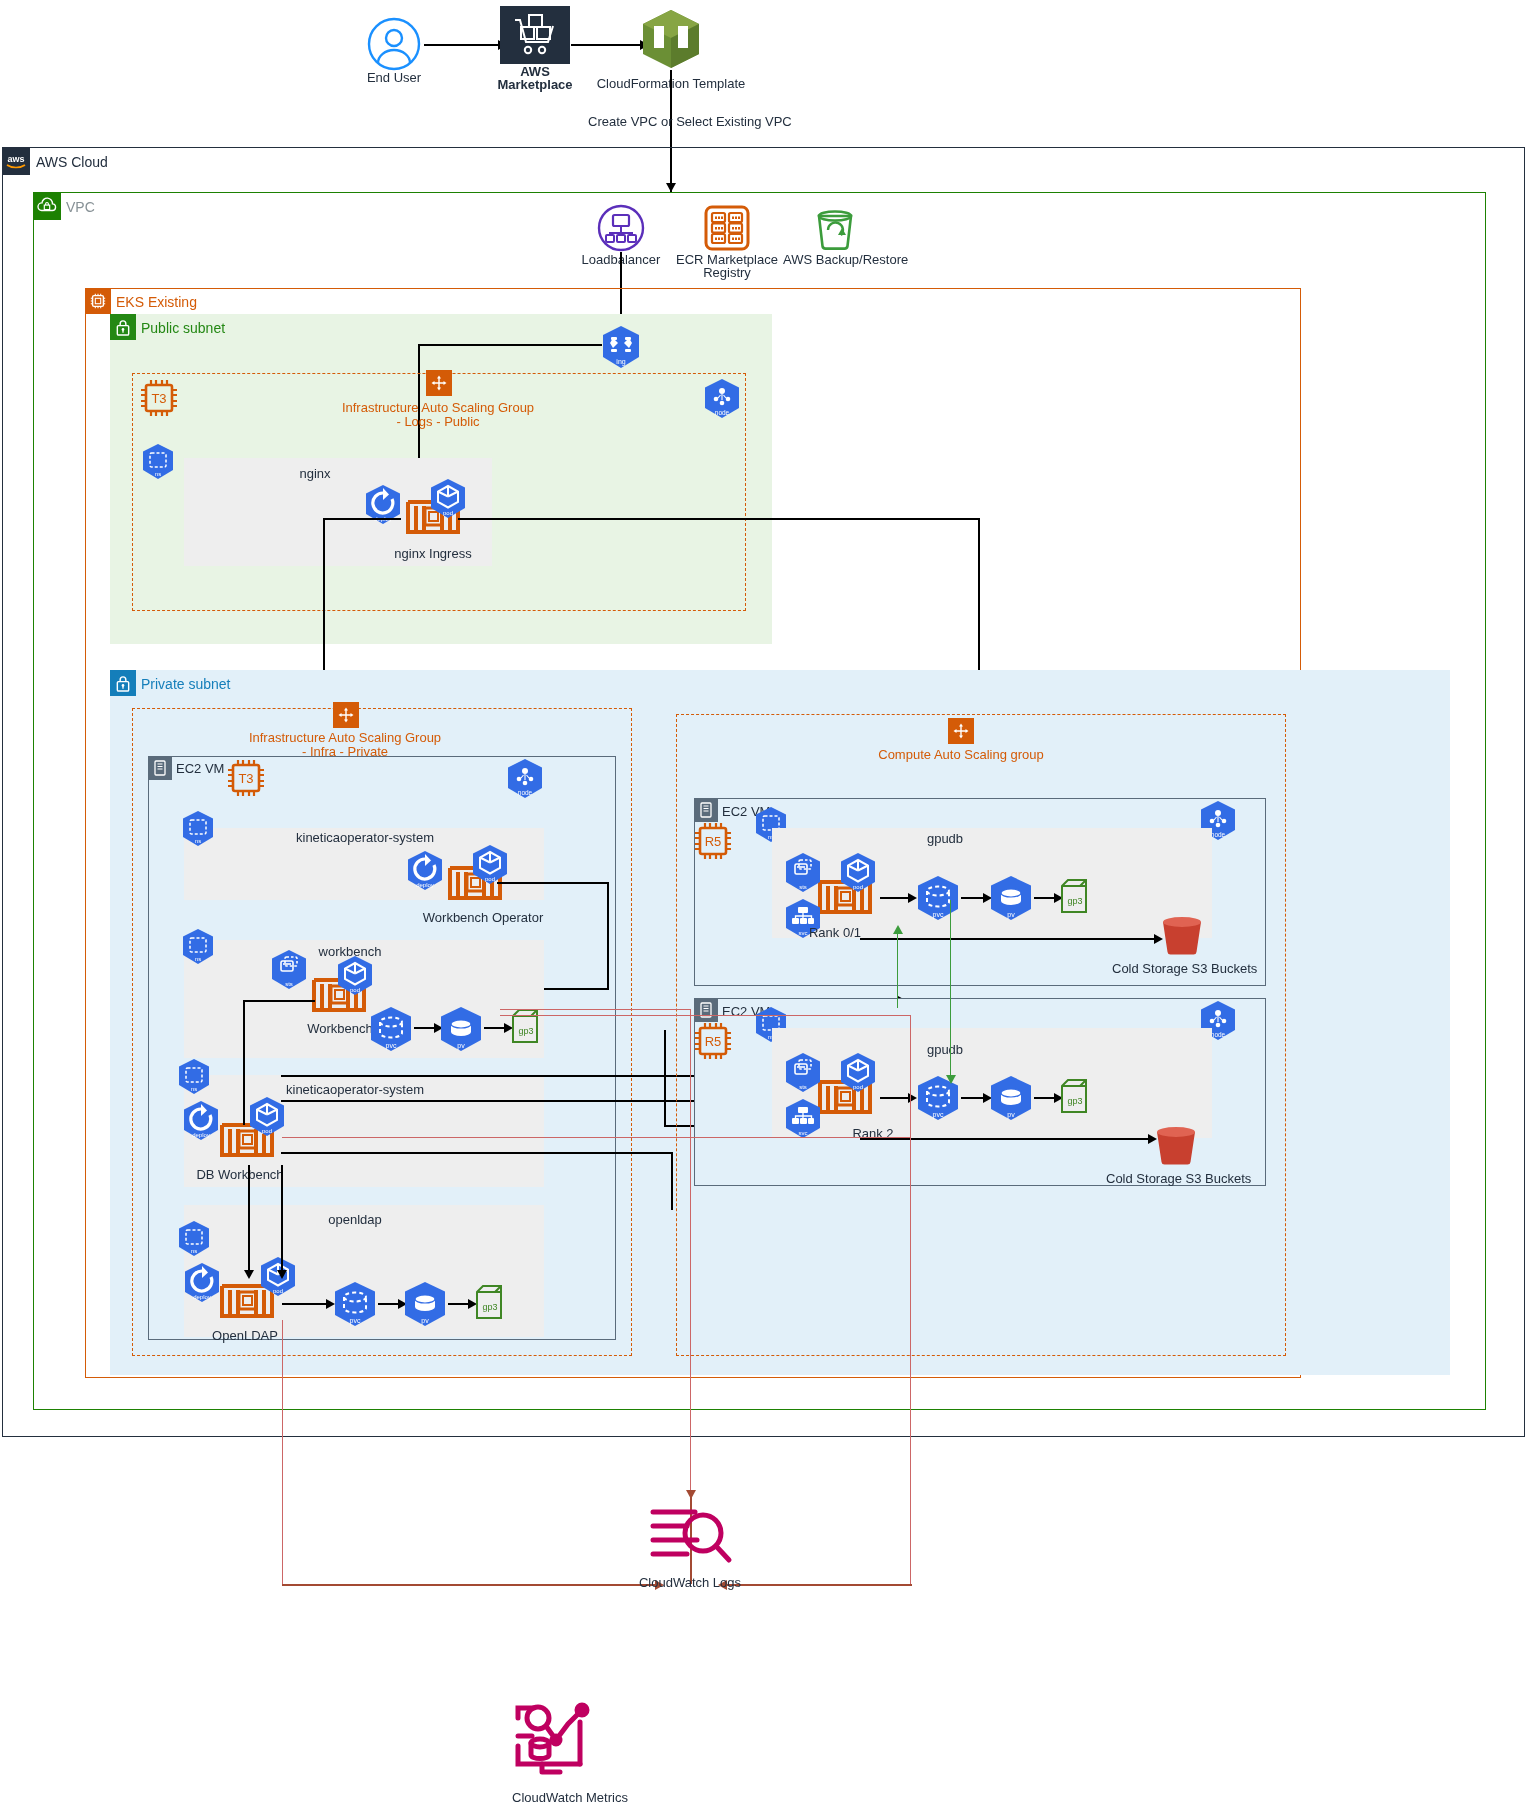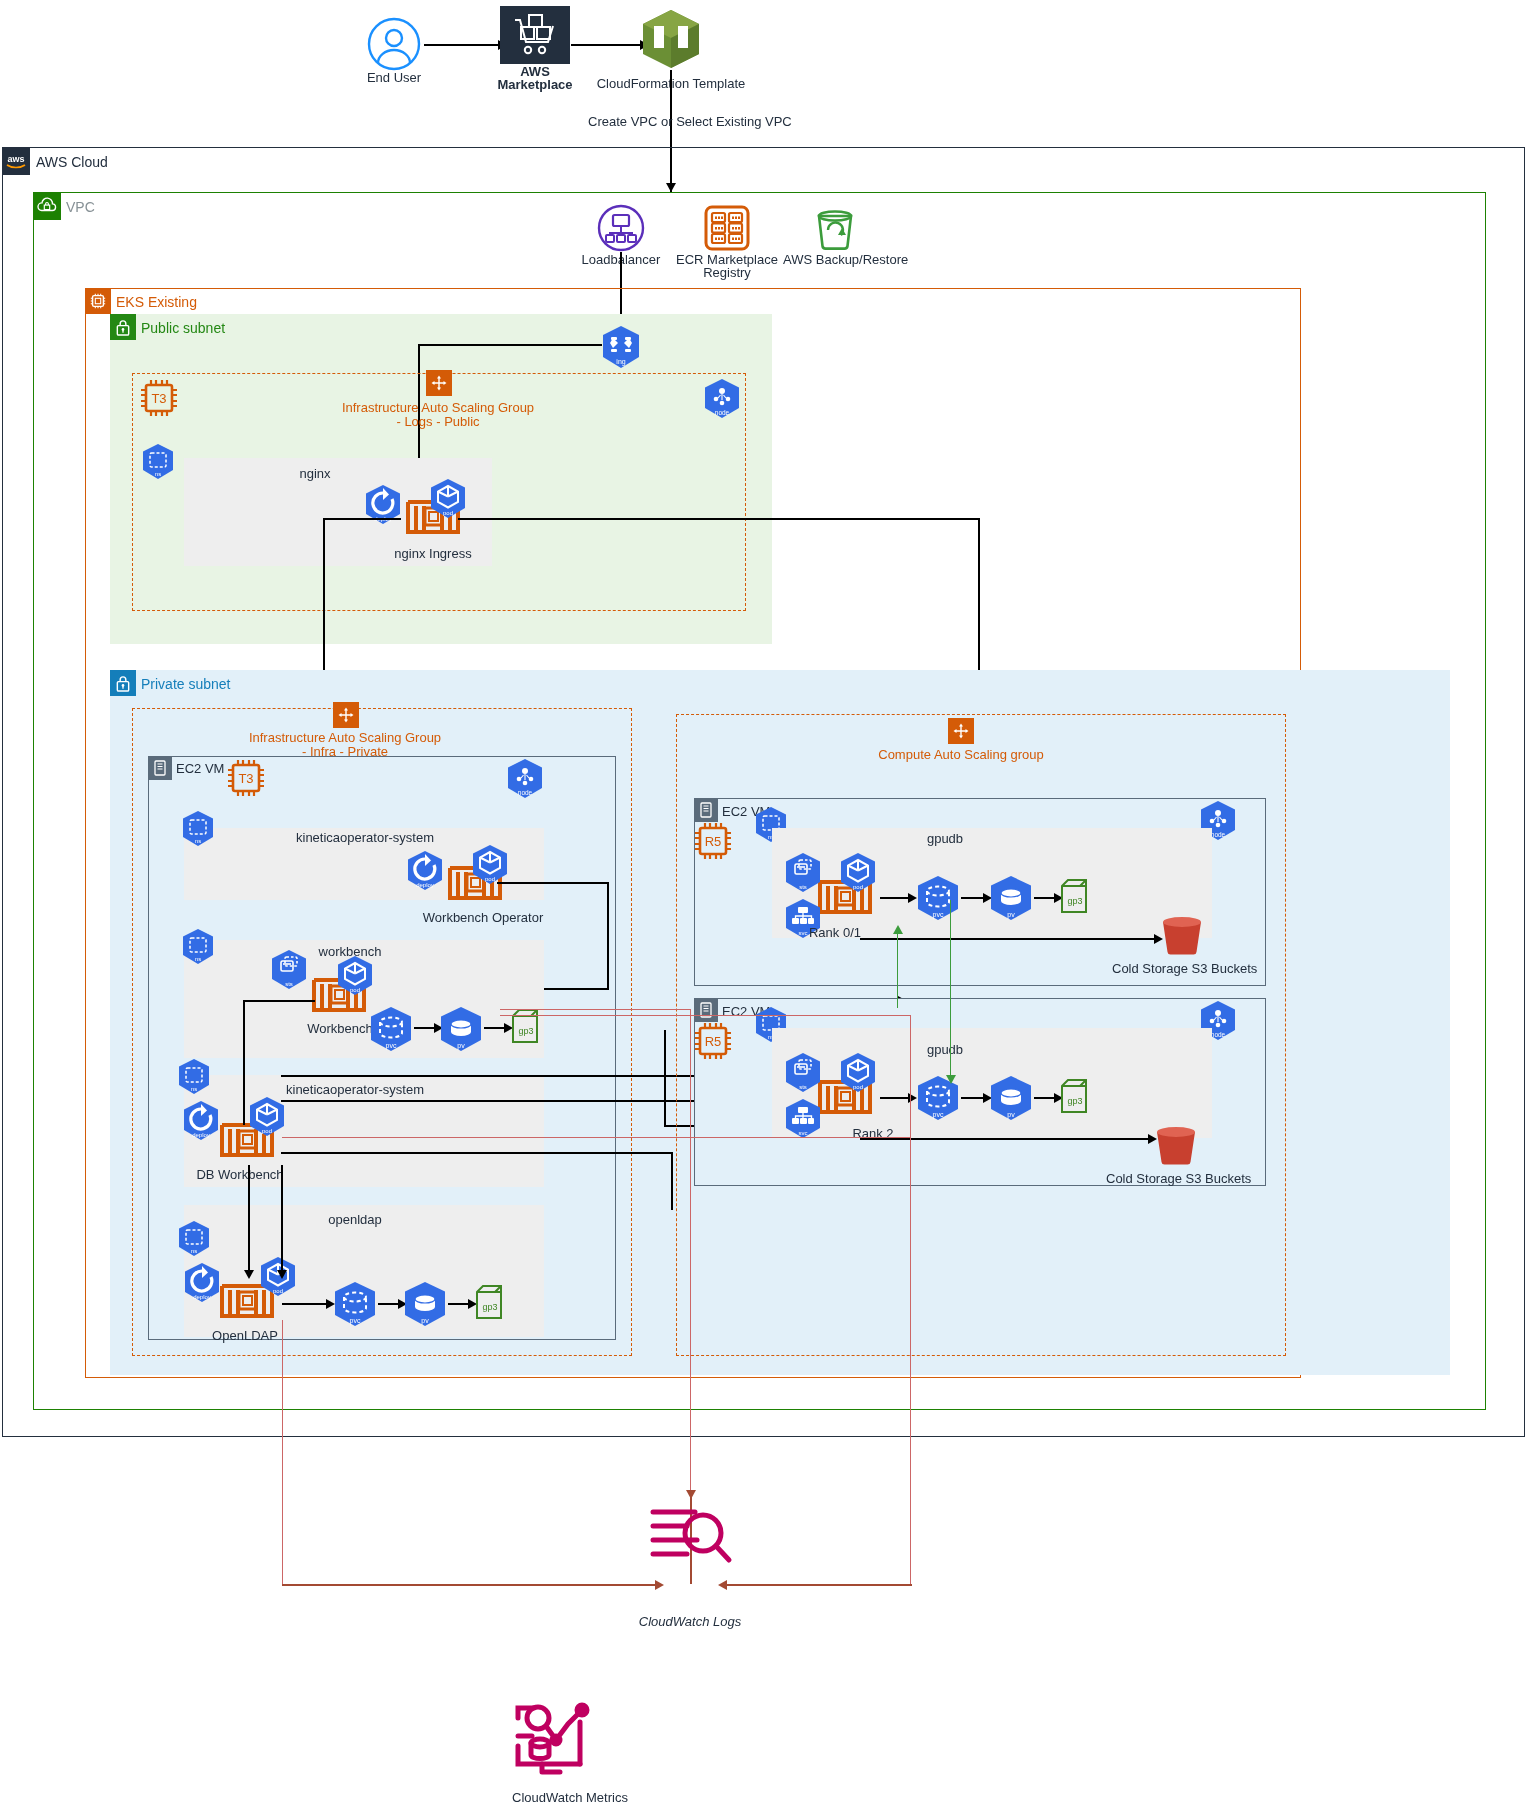--- a/index.html
+++ b/index.html
@@ -918,21 +918,21 @@
       <g stroke="#BF0060" stroke-width="5" stroke-linecap="round">
         <path d="M8 12h42"></path>
           <path d="M8 26h34"></path>
           <path d="M8 40h44"></path>
           <path d="M8 54h34"></path>
       </g>
       <circle cx="58" cy="33" r="18" fill="none" stroke="#BF0060" stroke-width="5"></circle>
       <path d="M71 46l13 14" stroke="#BF0060" stroke-width="5" stroke-linecap="round"></path>
     </svg>
   </div>
-  <div class="lbl" style="left:620px;top:1614px;width:140px;font-style:italic;">CloudWatch Logs</div>
+  <div class="lbl" style="left:620px;top:1575px;width:140px;">CloudWatch Logs</div>
 
   <div class="abs" style="left:510px;top:1700px;">
     <svg width="88" height="82" viewBox="0 0 88 82">
       <g stroke="#BF0060" stroke-width="5" fill="none" stroke-linecap="round">
         <path d="M8 18V8h16"></path>
         <path d="M8 46v18h62"></path>
         <path d="M8 36h14"></path>
         <circle cx="28" cy="18" r="11"></circle>
         <path d="M36 26l10 14 12-16 14-14"></path>
         <circle cx="46" cy="40" r="4" fill="#BF0060"></circle>

